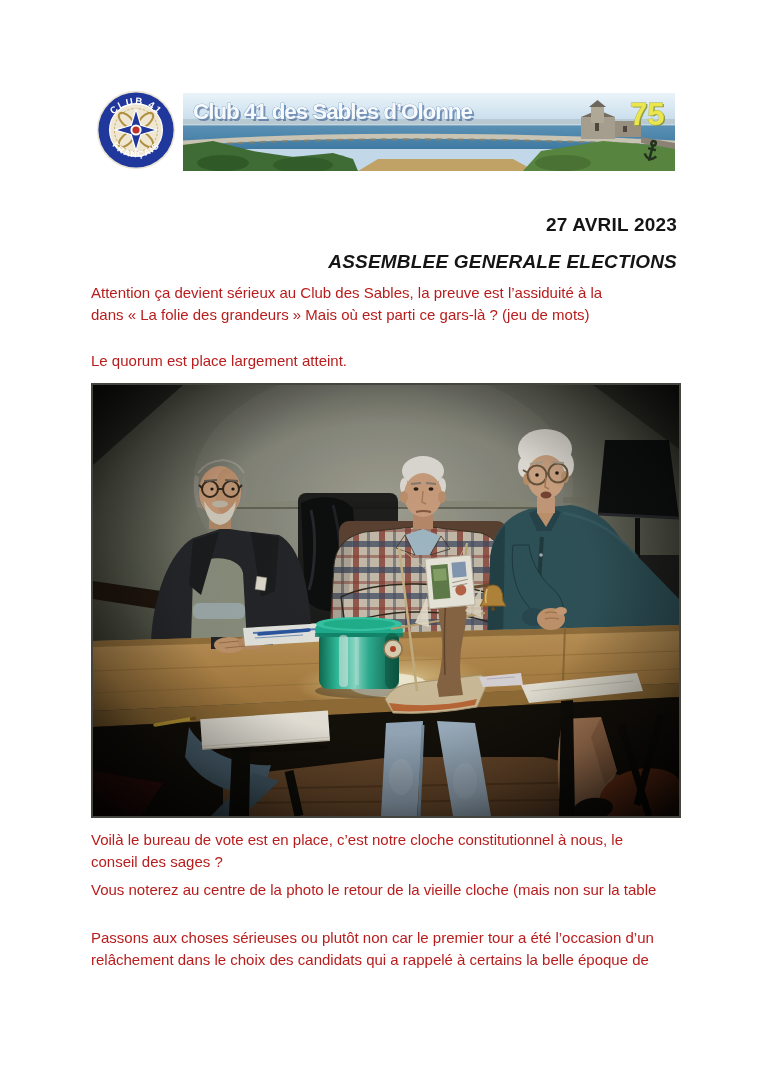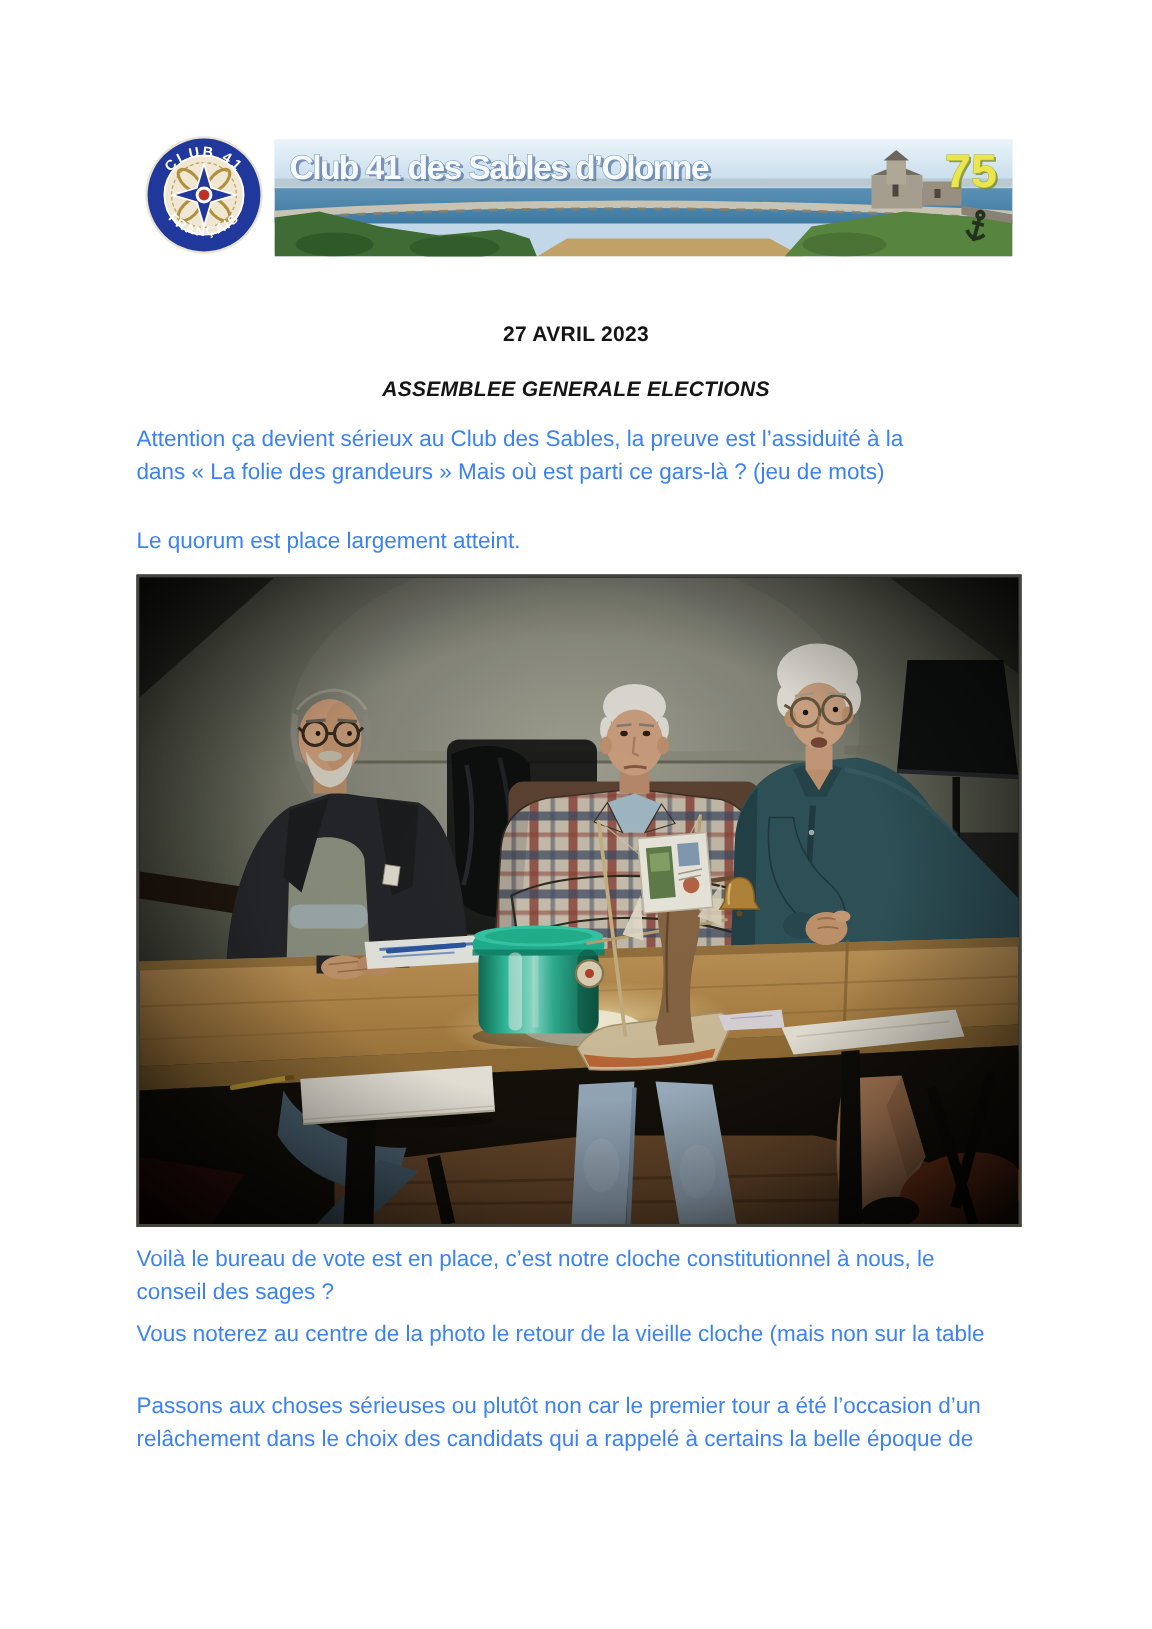--- a/index.html
+++ b/index.html
@@ -1,24 +1,24 @@
 <!DOCTYPE html>
 <html><head>
 <meta charset="utf-8">
 <style>
   html,body{margin:0;padding:0;background:#ffffff;}
   .page{position:relative;width:768px;height:1086px;background:#ffffff;overflow:hidden;
         font-family:"Liberation Sans","DejaVu Sans",sans-serif;color:#1f1f1f;}
   .header-logo{position:absolute;left:96px;top:90px;width:80px;height:80px;}
   .header-banner{position:absolute;left:183px;top:93px;width:492px;height:78px;}
-  .title{position:absolute;left:91px;width:586px;text-align:center;font-weight:bold;
-         font-size:14px;color:#151515;letter-spacing:.2px;}
+  .title{position:absolute;left:91px;width:586px;text-align:right;font-weight:bold;
+         font-size:19px;color:#151515;letter-spacing:.2px;}
   .t-date{top:214px;}
   .t-main{top:251px;font-style:italic;}
-  .para{position:absolute;left:91px;width:600px;font-size:15px;line-height:21.5px;color:#3b82f6;}
+  .para{position:absolute;left:91px;width:600px;font-size:15px;line-height:21.5px;color:#b91c1c;}
   .pline{display:block;white-space:nowrap;}
   .photo-frame{position:absolute;left:91px;top:383px;width:586px;height:431px;
                border:2px solid #45453f;background:#000;}
   svg{display:block;}
 </style>
 </head>
 <body>
 
 <div class="page">
 

